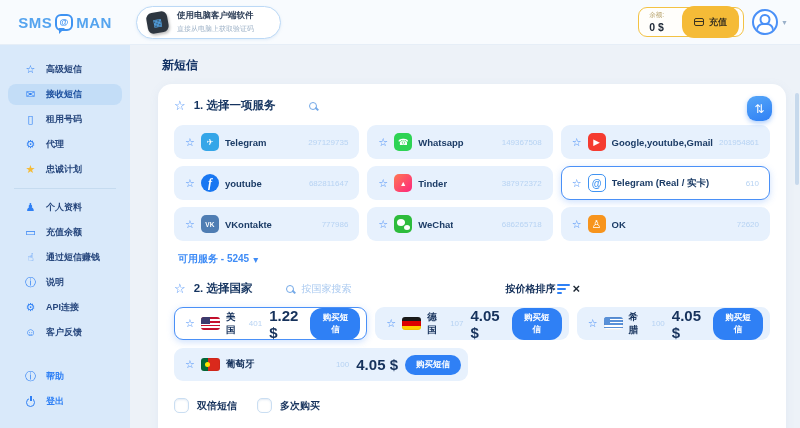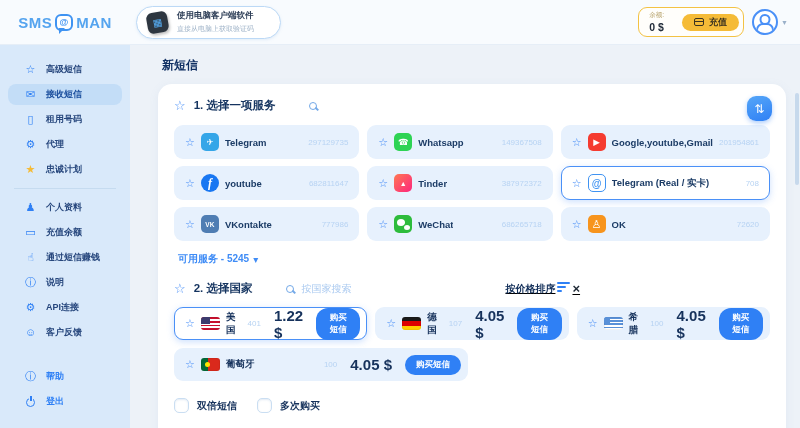--- a/index.html
+++ b/index.html
@@ -23,21 +23,21 @@
   .banner-tile { width:21px; height:21px; background:#2d3640; border-radius:6px;
     transform:rotate(-10deg); display:flex; align-items:center; justify-content:center;
     color:#56aef5; font-size:10px; box-shadow:1px 2px 3px rgba(0,0,0,.25); }
   .banner-title { font-size:8.5px; font-weight:bold; color:#2b3c55; }
   .banner-sub { font-size:7px; color:#9fb3c8; margin-top:2px; }
   .top-right { margin-left:auto; display:flex; align-items:center; gap:8px; padding-right:12px; }
   .balance-pill { height:30px; border:1.5px solid #f3c244; border-radius:9px; background:#fffefb;
     display:flex; align-items:center; gap:18px; padding:0 4px 0 10px; }
   .balance-label { font-size:6.5px; color:#b6a26a; }
   .balance-value { font-size:10.5px; font-weight:bold; color:#222c3a; margin-top:1px; }
-  .recharge-btn { height:17px; background:#f5bb37; border:none; border-radius:12px;
+  .recharge-btn { height:32px; background:#f5bb37; border:none; border-radius:12px;
     display:flex; align-items:center; gap:5px; padding:6px 12px; font-size:9px; font-weight:bold;
     color:#3a3220; cursor:pointer; font-family:inherit; }
   .card-glyph { width:10px; height:8px; border:1.4px solid #3a3220; border-radius:2px; position:relative; }
   .card-glyph::after { content:""; position:absolute; left:0; right:0; top:1.5px; height:1.5px; background:#3a3220; }
   .avatar-wrap { display:flex; align-items:center; gap:3px; cursor:pointer; }
   .avatar { width:26px; height:26px; border-radius:50%; border:2px solid #4a90f7;
     position:relative; overflow:hidden; background:#fff; }
   .avatar::before { content:""; position:absolute; left:50%; top:3px; transform:translateX(-50%);
     width:7px; height:7px; border:2px solid #4a90f7; border-radius:50%; }
   .avatar::after { content:""; position:absolute; left:50%; bottom:-4px; transform:translateX(-50%);
@@ -107,21 +107,21 @@
   .tile-wechat::after { content:""; position:absolute; right:2.5px; bottom:3px; width:6px; height:5px;
     background:#fff; border-radius:50%; box-shadow:0 0 0 1px #2ebc3c; }
   .tile-ok { background:#f7941d; font-size:11px; }
   .svc-name { font-size:9.5px; font-weight:bold; color:#1c3c66; white-space:nowrap; overflow:hidden; }
   .svc-count { margin-left:auto; font-size:8px; color:#b7d3f3; }
 
   .avail-link { display:inline-flex; align-items:center; gap:4px; margin:11px 0 0 4px;
     color:#3f8cf6; font-size:10px; font-weight:bold; cursor:pointer; }
 
   .sec2 { margin-top:15px; }
-  .sort-group { display:flex; align-items:flex-start; gap:2px; margin-left:66px;text-decoration:underline; }
+  .sort-group { display:flex; align-items:center; gap:2px; margin-left:66px; }
   .sort-label { font-size:10px; font-weight:bold; color:#16325c; }
   .sort-bars { display:flex; flex-direction:column; gap:2px; cursor:pointer; }
   .sort-bars i { display:block; height:2px; background:#2f80f5; border-radius:1px; }
   .sort-bars i:nth-child(1){ width:13px; } .sort-bars i:nth-child(2){ width:9px; }
   .sort-bars i:nth-child(3){ width:5px; }
   .close-x { font-size:13px; font-weight:bold; color:#1c2733; cursor:pointer; line-height:1; }
 
   .cty-wrap { margin-top:11px; display:flex; flex-wrap:wrap; gap:8px; }
   .cty-card { width:calc((100% - 16px)/3); height:33px; background:#e7f1fd; border-radius:9px;
     display:flex; align-items:center; gap:6px; padding:0 6px 0 10px; cursor:pointer;
@@ -132,21 +132,21 @@
     overflow:hidden; box-shadow:inset 0 0 0 1px rgba(0,0,0,.05); }
   .flag-us { background:repeating-linear-gradient(180deg,#c8102e 0 1.9px,#fff 1.9px 3.8px); }
   .flag-us::before { content:""; position:absolute; left:0; top:0; width:9px; height:7px; background:#3c3b6e; }
   .flag-de { background:linear-gradient(180deg,#1a1a1a 0 33%,#dd0000 33% 66%,#ffce00 66% 100%); }
   .flag-gr { background:repeating-linear-gradient(180deg,#5a91d8 0 1.6px,#fff 1.6px 3.2px); }
   .flag-gr::before { content:""; position:absolute; left:0; top:0; width:6px; height:6px; background:#5a91d8; }
   .flag-pt { background:linear-gradient(90deg,#046a38 0 38%,#da291c 38% 100%); }
   .flag-pt::before { content:""; position:absolute; left:4px; top:4px; width:5px; height:5px;
     border-radius:50%; background:#ffe600; }
   .cty-name { font-size:9.5px; font-weight:bold; color:#16325c; }
-  .cty-right { margin-left:auto; display:flex; align-items:center; gap:13px; }
+  .cty-right { margin-left:auto; display:flex; align-items:center; gap:7px; }
   .cty-count { font-size:8px; color:#b7d3f3; }
   .cty-price { font-size:15px; font-weight:bold; color:#16325c; }
   .buy-btn { background:#2f80f5; color:#fff; border:none; border-radius:12px; font-size:8.5px;
     font-weight:bold; padding:4px 11px; cursor:pointer; font-family:inherit; }
 
   .opts { margin-top:17px; display:flex; align-items:center; gap:20px; }
   .opt { display:flex; align-items:center; gap:8px; cursor:pointer; }
   .checkbox { width:15px; height:15px; background:#fff; border:1px solid #cadef2; border-radius:5px;
     box-shadow:inset 0 1px 2px rgba(140,170,210,.25); }
   .opt-label { font-size:10px; font-weight:bold; color:#16325c;text-align:right; }
@@ -312,21 +312,21 @@
     <span class="fav-star">☆</span>
     <span class="app-icon tile-tinder">▲</span>
     <span class="svc-name">Tinder</span>
     <span class="svc-count">387972372</span>
   </div>
 
   <div class="svc-card selected">
     <span class="fav-star">☆</span>
     <span class="app-icon tile-telegram-real">@</span>
     <span class="svc-name">Telegram (Real / 实卡)</span>
-    <span class="svc-count">708</span>
+    <span class="svc-count">610</span>
   </div>
 
   <div class="svc-card">
     <span class="fav-star">☆</span>
     <span class="app-icon tile-vk">VK</span>
     <span class="svc-name">VKontakte</span>
     <span class="svc-count">777986</span>
   </div>
 
   <div class="svc-card">

